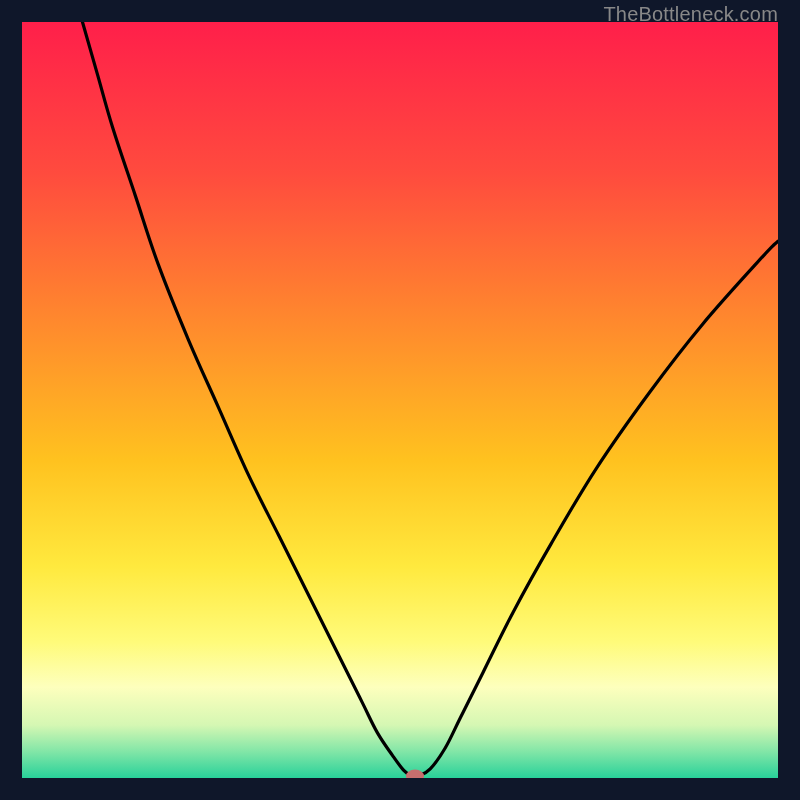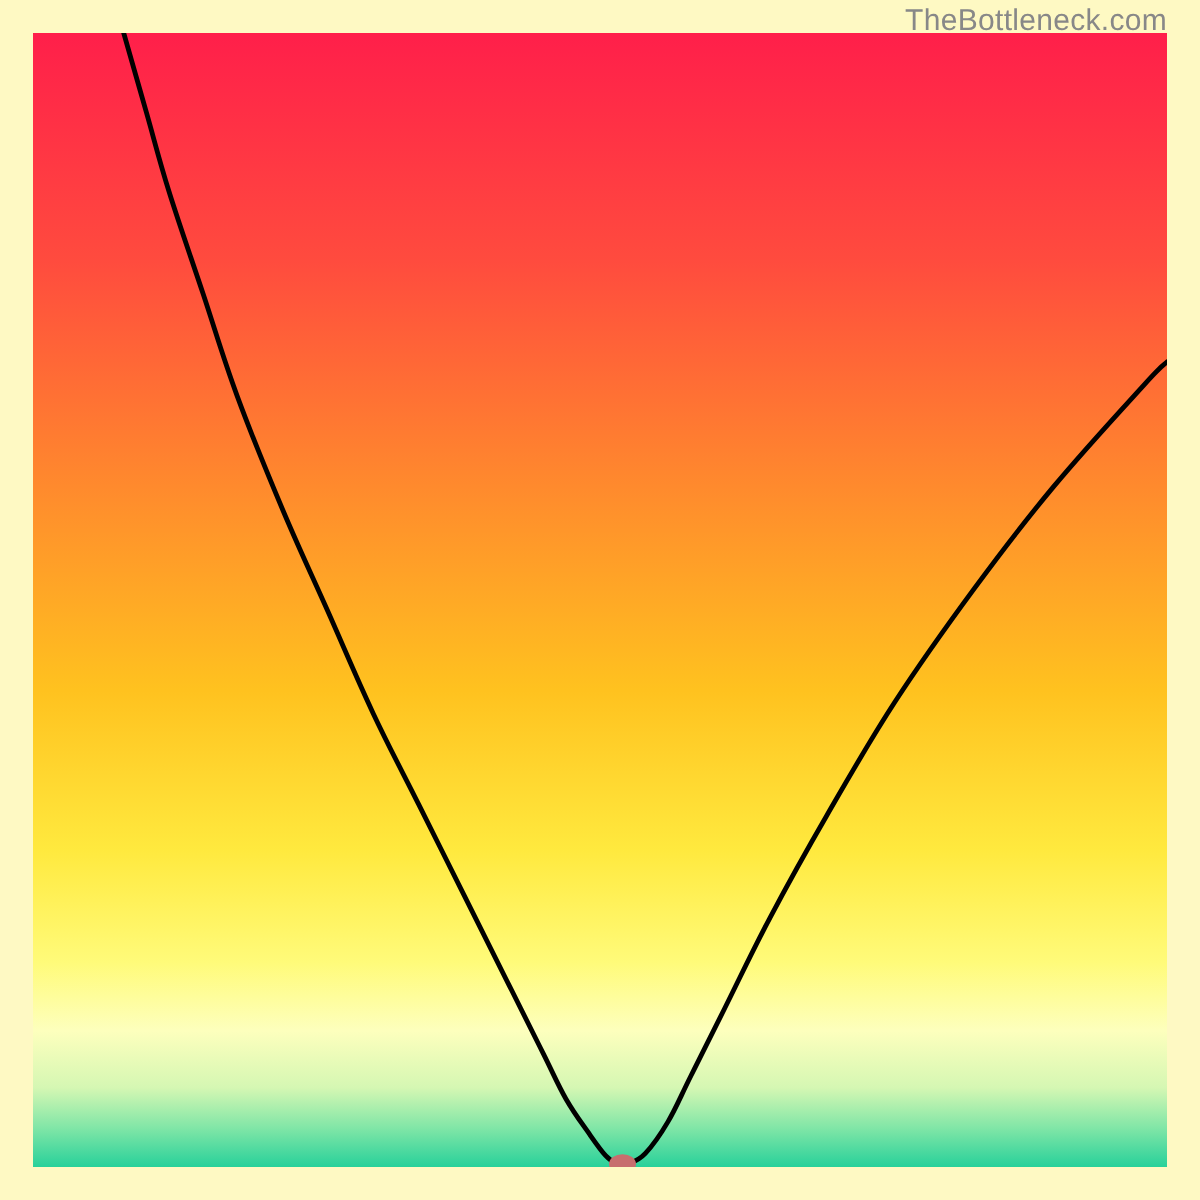--- a/index.html
+++ b/index.html
@@ -9,21 +9,21 @@
     height: 800px;
     background: #000;
     overflow: hidden;
   }
   .frame {
     position: absolute;
     left: 0;
     top: 0;
     width: 800px;
     height: 800px;
-    background: #fef9c3;
+    background: #0f172a;
   }
   .plot {
     position: absolute;
     left: 22px;
     top: 22px;
     width: 756px;
     height: 756px;
     overflow: hidden;
   }
   .gradient {

